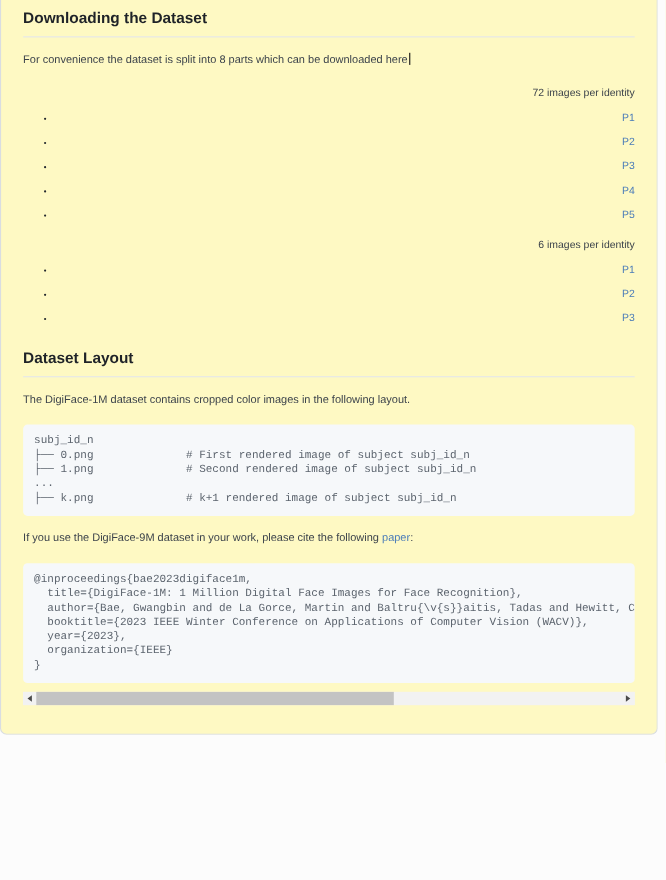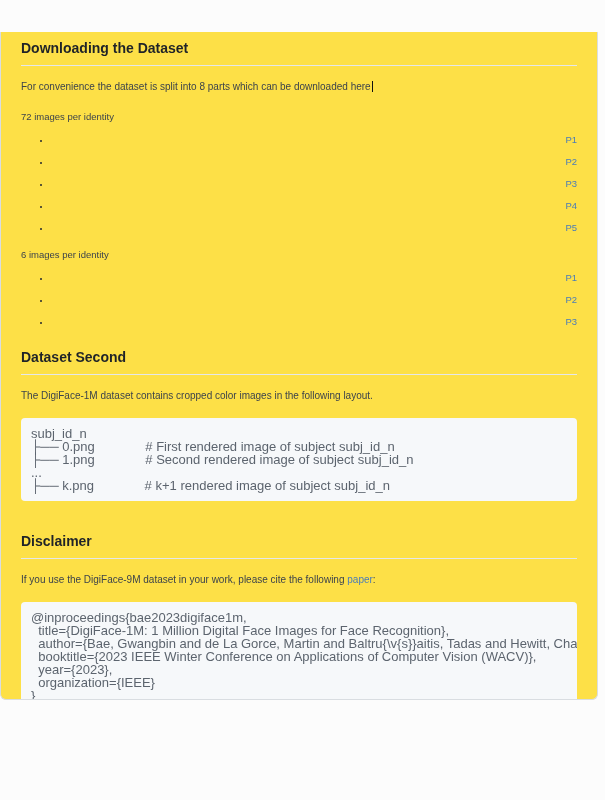--- a/index.html
+++ b/index.html
@@ -1,41 +1,41 @@
 <!DOCTYPE html>
 <html><head>
 <meta charset="utf-8">
 <style>
   * { margin:0; padding:0; box-sizing:border-box; }
   html,body { width:605px; height:800px; overflow:hidden; background:#fcfcfc;
               font-family:"Liberation Sans", sans-serif; }
   .readme {
-    width:598px; height:668px; background:#fde047;
+    width:598px; height:668px; background:#fef9c3;
     border:1px solid #d9dde1; border-top:none;
     border-radius:0 0 6px 6px;
-    padding:8px 20px 0 20px; overflow:hidden;margin-top:32px;
+    padding:8px 20px 0 20px; overflow:hidden;
   }
   h2 {
     font-size:14px; font-weight:700; color:#1f2328;
     padding-bottom:9px; border-bottom:1px solid #e4e7eb;
   }
   h2.spaced { margin-top:22px; }
   h2.spaced-lg { margin-top:32px; }
   p.body { font-size:10px; color:#3c434b; line-height:17px; margin-top:12px; }
-  p.group-label { font-size:9.5px; color:#3c434b; margin-top:16px; }
+  p.group-label { font-size:9.5px; color:#3c434b; margin-top:16px;text-align:right; }
   ul.links { margin:12px 0 4px 0; padding-left:30px; list-style:disc; }
   ul.links li { font-size:9.5px; color:#24292e; margin-bottom:11px;text-align:right; }
   ul.links li::marker { color:#24292e; font-size:8px; }
   a.link { color:#4a7cb8; text-decoration:none; cursor:pointer; }
   .caret { display:inline-block; width:1px; height:11px; background:#111;
            vertical-align:-2px; margin-left:1px; }
   pre.code {
     margin-top:14px; background:#f6f8fa; border-radius:4px;
-    padding:9px 10px; font-family:Liberation Sans, sans-serif;
-    font-size:13px; line-height:13px; color:#5c646e;
+    padding:9px 10px; font-family:Liberation Mono, monospace;
+    font-size:10px; line-height:13px; color:#5c646e;
     white-space:pre; overflow:hidden;
   }
   .disclaimer-body { max-width:549px; }
   
   .hscroll { margin-top:8px; height:12px; display:flex; align-items:stretch;
              background:#f2f2f2; }
   .sb-btn { width:12px; display:flex; align-items:center; justify-content:center;
             background:#f2f2f2; cursor:pointer; }
   .tri-left  { width:0; height:0; border-top:3px solid transparent;
                border-bottom:3px solid transparent; border-right:4px solid #4a4a4a; }
@@ -62,29 +62,28 @@
     <li><a class="link">P5</a></li>
   </ul>
 
   <p class="group-label">6 images per identity</p>
   <ul class="links">
     <li><a class="link">P1</a></li>
     <li><a class="link">P2</a></li>
     <li><a class="link">P3</a></li>
   </ul>
 
-  <h2 class="spaced">Dataset Second</h2>
+  <h2 class="spaced">Dataset Layout</h2>
   <p class="body">The DigiFace-1M dataset contains cropped color images in the following layout.</p>
   <pre class="code">subj_id_n
 ├── 0.png              # First rendered image of subject subj_id_n
 ├── 1.png              # Second rendered image of subject subj_id_n
 ...
 ├── k.png              # k+1 rendered image of subject subj_id_n</pre>
 
-  <h2 class="spaced-lg">Disclaimer</h2>
 
   <p class="body"><span>If you use the DigiFace-9M dataset in your work, please cite the following </span><a class="link">paper</a><span>:</span></p>
   <pre class="code">@inproceedings{bae2023digiface1m,
   title={DigiFace-1M: 1 Million Digital Face Images for Face Recognition},
   author={Bae, Gwangbin and de La Gorce, Martin and Baltru{\v{s}}aitis, Tadas and Hewitt, Charlie and Chen, D
   booktitle={2023 IEEE Winter Conference on Applications of Computer Vision (WACV)},
   year={2023},
   organization={IEEE}
 }</pre>
 

